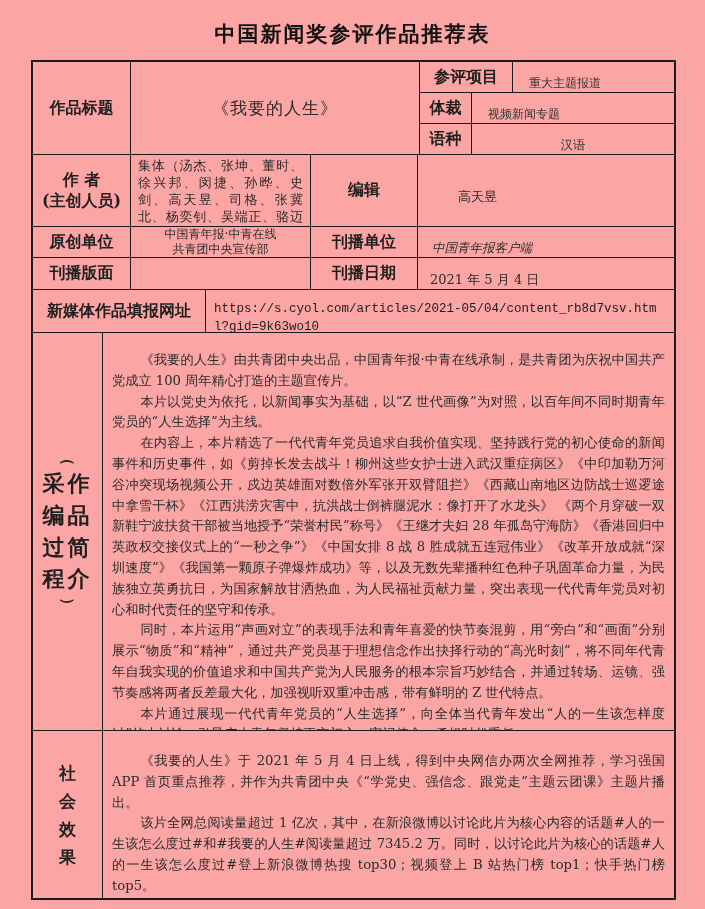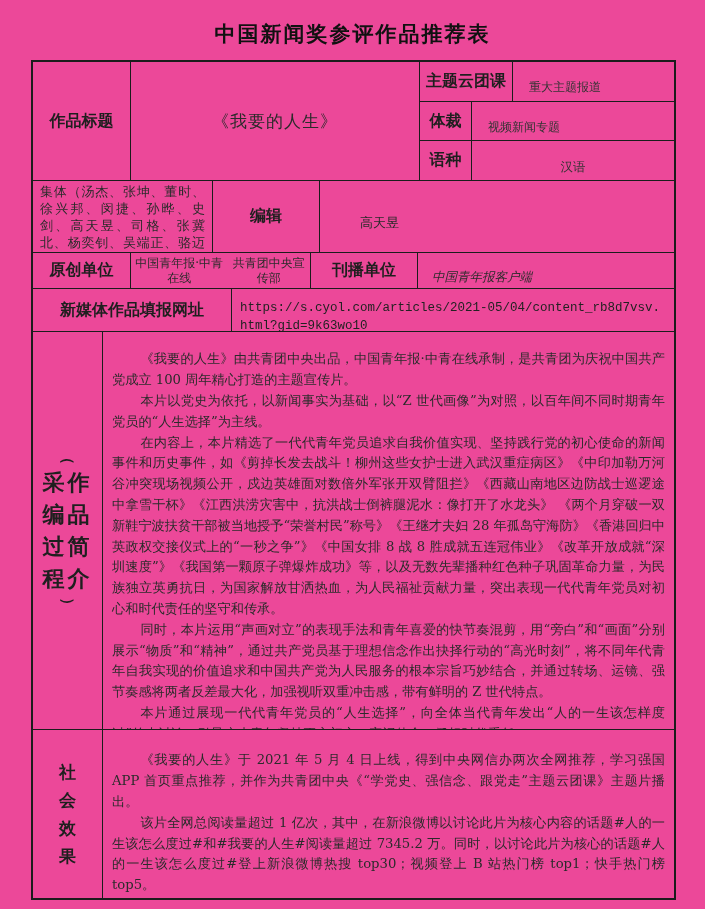--- a/index.html
+++ b/index.html
@@ -1,19 +1,19 @@
 <!DOCTYPE html>
 <html><head>
 <meta charset="utf-8">
 <style>
   html,body { margin:0; padding:0; background:#ffffff; }
   .page {
     position:relative;
     width:705px; height:909px;
-    background:#ec4899;
+    background:#fca5a5;
     font-family:"DejaVu Serif","Liberation Serif",serif;
     color:#262626;
     overflow:hidden;
   }
   .doc-title {
     position:absolute; top:20px; left:0; width:100%;
     text-align:center;
     font-size:21px; font-weight:bold; letter-spacing:2px;
     color:#111;
   }
@@ -32,34 +32,34 @@
   .r1 { height:125px; }
   .r2 { height:72px; }
   .r3 { height:38px; }
   .r4 { height:42px; }
   .r5 { height:43px; }
   .r6 { height:398px; }
   .w98 { width:98px; flex:none; }
   .w289 { width:289px; flex:none; }
   .w180 { width:180px; flex:none; }
   .w107 { width:107px; flex:none; }
-  .w173 { width:199px; flex:none; }
+  .w173 { width:173px; flex:none; }
   .w70 { width:70px; flex:none; }
   .grow { flex:1;margin-top:13px; }
   .rblock { flex:1; display:flex; flex-direction:column; }
   .rrow { display:flex; flex:1; border-bottom:1.5px solid #1c1c1c; box-sizing:border-box; }
   .rrow.rlast { border-bottom:none; }
   .rl93 { width:93px; flex:none; }
   .rl52 { width:52px; flex:none; }
   .title-value { font-size:17px; letter-spacing:1px; color:#2b2b2b; }
   .small-val { font-size:12px; color:#333; justify-content:flex-start; padding-left:16px; }
   .centered-val { font-size:12.5px; color:#333; }
   .authors-val { font-size:13px; line-height:17px; color:#2b2b2b; padding:2px 7px; text-align:justify; justify-content:flex-start; align-items:flex-start; }
   .editor-val { font-size:13px; color:#2b2b2b; justify-content:flex-start; padding-left:40px; }
-  .unit-val { font-size:12px; line-height:15px; color:#2b2b2b; text-align:center; flex-direction:row; }
+  .unit-val { font-size:12px; line-height:15px; color:#2b2b2b; text-align:right; flex-direction:column; }
   .pub-unit-val { font-size:12.5px; color:#2b2b2b; justify-content:flex-start; padding-left:14px;font-style:italic; }
   .date-val { font-size:13px; color:#2b2b2b; justify-content:flex-start; padding-left:12px; }
   .url-label { font-size:16px; }
   .url-val {
     font-family:"Liberation Mono","DejaVu Sans Mono",monospace;
     font-size:12.5px; line-height:18px; color:#222;
     padding:3px 8px; word-break:break-all;
     justify-content:flex-start; text-align:left;
   }
   .vlabel-cell { flex-direction:column; }
@@ -76,50 +76,60 @@
 <div class="page">
   <div class="doc-title">中国新闻奖参评作品推荐表</div>
 
   <div class="form-table">
 
     <div class="row r1">
       <div class="cell label w98">作品标题</div>
       <div class="cell title-value w289">《我要的人生》</div>
       <div class="rblock">
         <div class="rrow">
-          <div class="cell label rl93">主题云团课</div>
+          <div class="cell label rl93">参评项目</div>
           <div class="cell small-val grow endcell">重大主题报道</div>
         </div>
         <div class="rrow">
           <div class="cell label rl52">体裁</div>
           <div class="cell small-val grow endcell">视频新闻专题</div>
         </div>
         <div class="rrow rlast">
           <div class="cell label rl52">语种</div>
           <div class="cell centered-val grow endcell">汉语</div>
         </div>
       </div>
     </div>
 
     <div class="row r2">
+      <div class="cell label w98">
+        <span>作  者</span>
+        <span>(主创人员)</span>
+      </div>
       <div class="cell authors-val w180">集体（汤杰、张坤、董时、徐兴邦、闵捷、孙晔、史剑、高天昱、司格、张冀北、杨奕钊、吴端正、骆迈京）</div>
       <div class="cell label w107">编辑</div>
       <div class="cell editor-val grow endcell">高天昱</div>
     </div>
 
     <div class="row r3">
       <div class="cell label w98">原创单位</div>
       <div class="cell unit-val w180">
         <span>中国青年报·中青在线</span>
         <span>共青团中央宣传部</span>
       </div>
       <div class="cell label w107">刊播单位</div>
       <div class="cell pub-unit-val grow endcell">中国青年报客户端</div>
     </div>
 
+    <div class="row r4">
+      <div class="cell label w98">刊播版面</div>
+      <div class="cell w180"></div>
+      <div class="cell label w107">刊播日期</div>
+      <div class="cell date-val grow endcell">2021 年 5 月 4 日</div>
+    </div>
 
     <div class="row r5">
       <div class="cell label url-label w173">新媒体作品填报网址</div>
       <div class="cell url-val grow endcell">https://s.cyol.com/articles/2021-05/04/content_rb8d7vsv.html?gid=9k63wo10</div>
     </div>
 
     <div class="row r6">
       <div class="cell label vlabel-cell w70">
         <span class="v-paren">（</span>
         <span class="v-rows">采作

